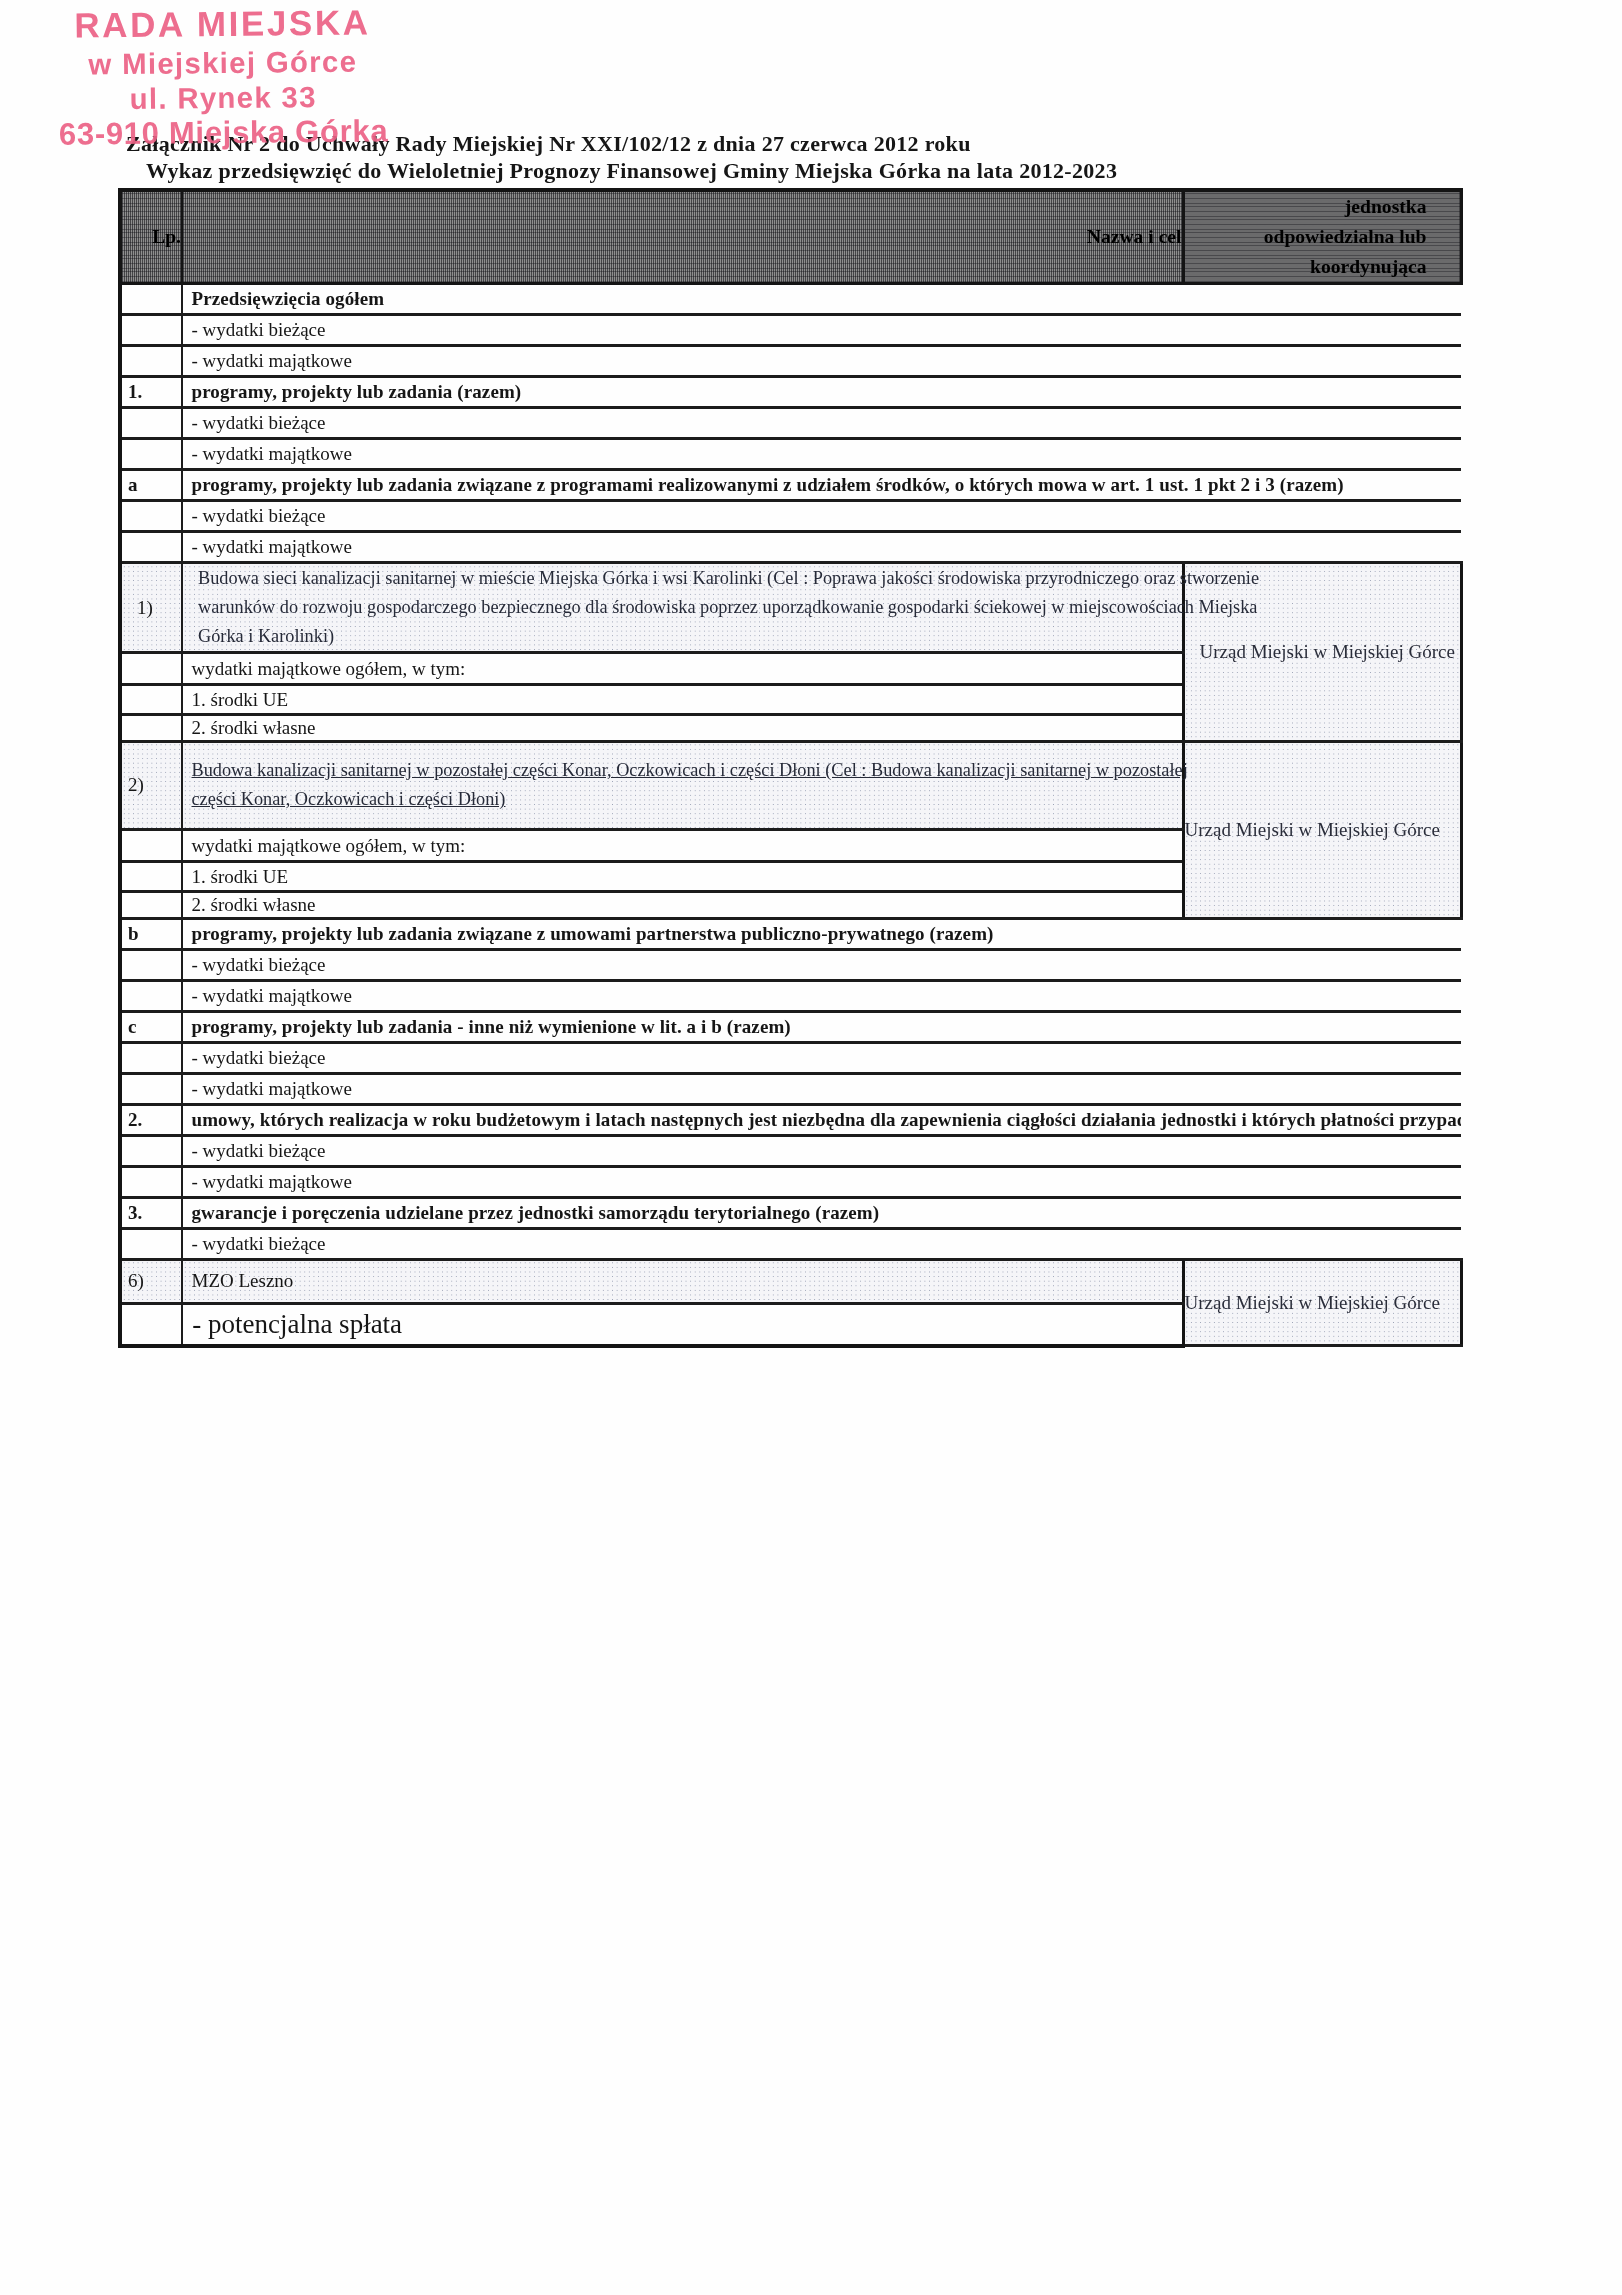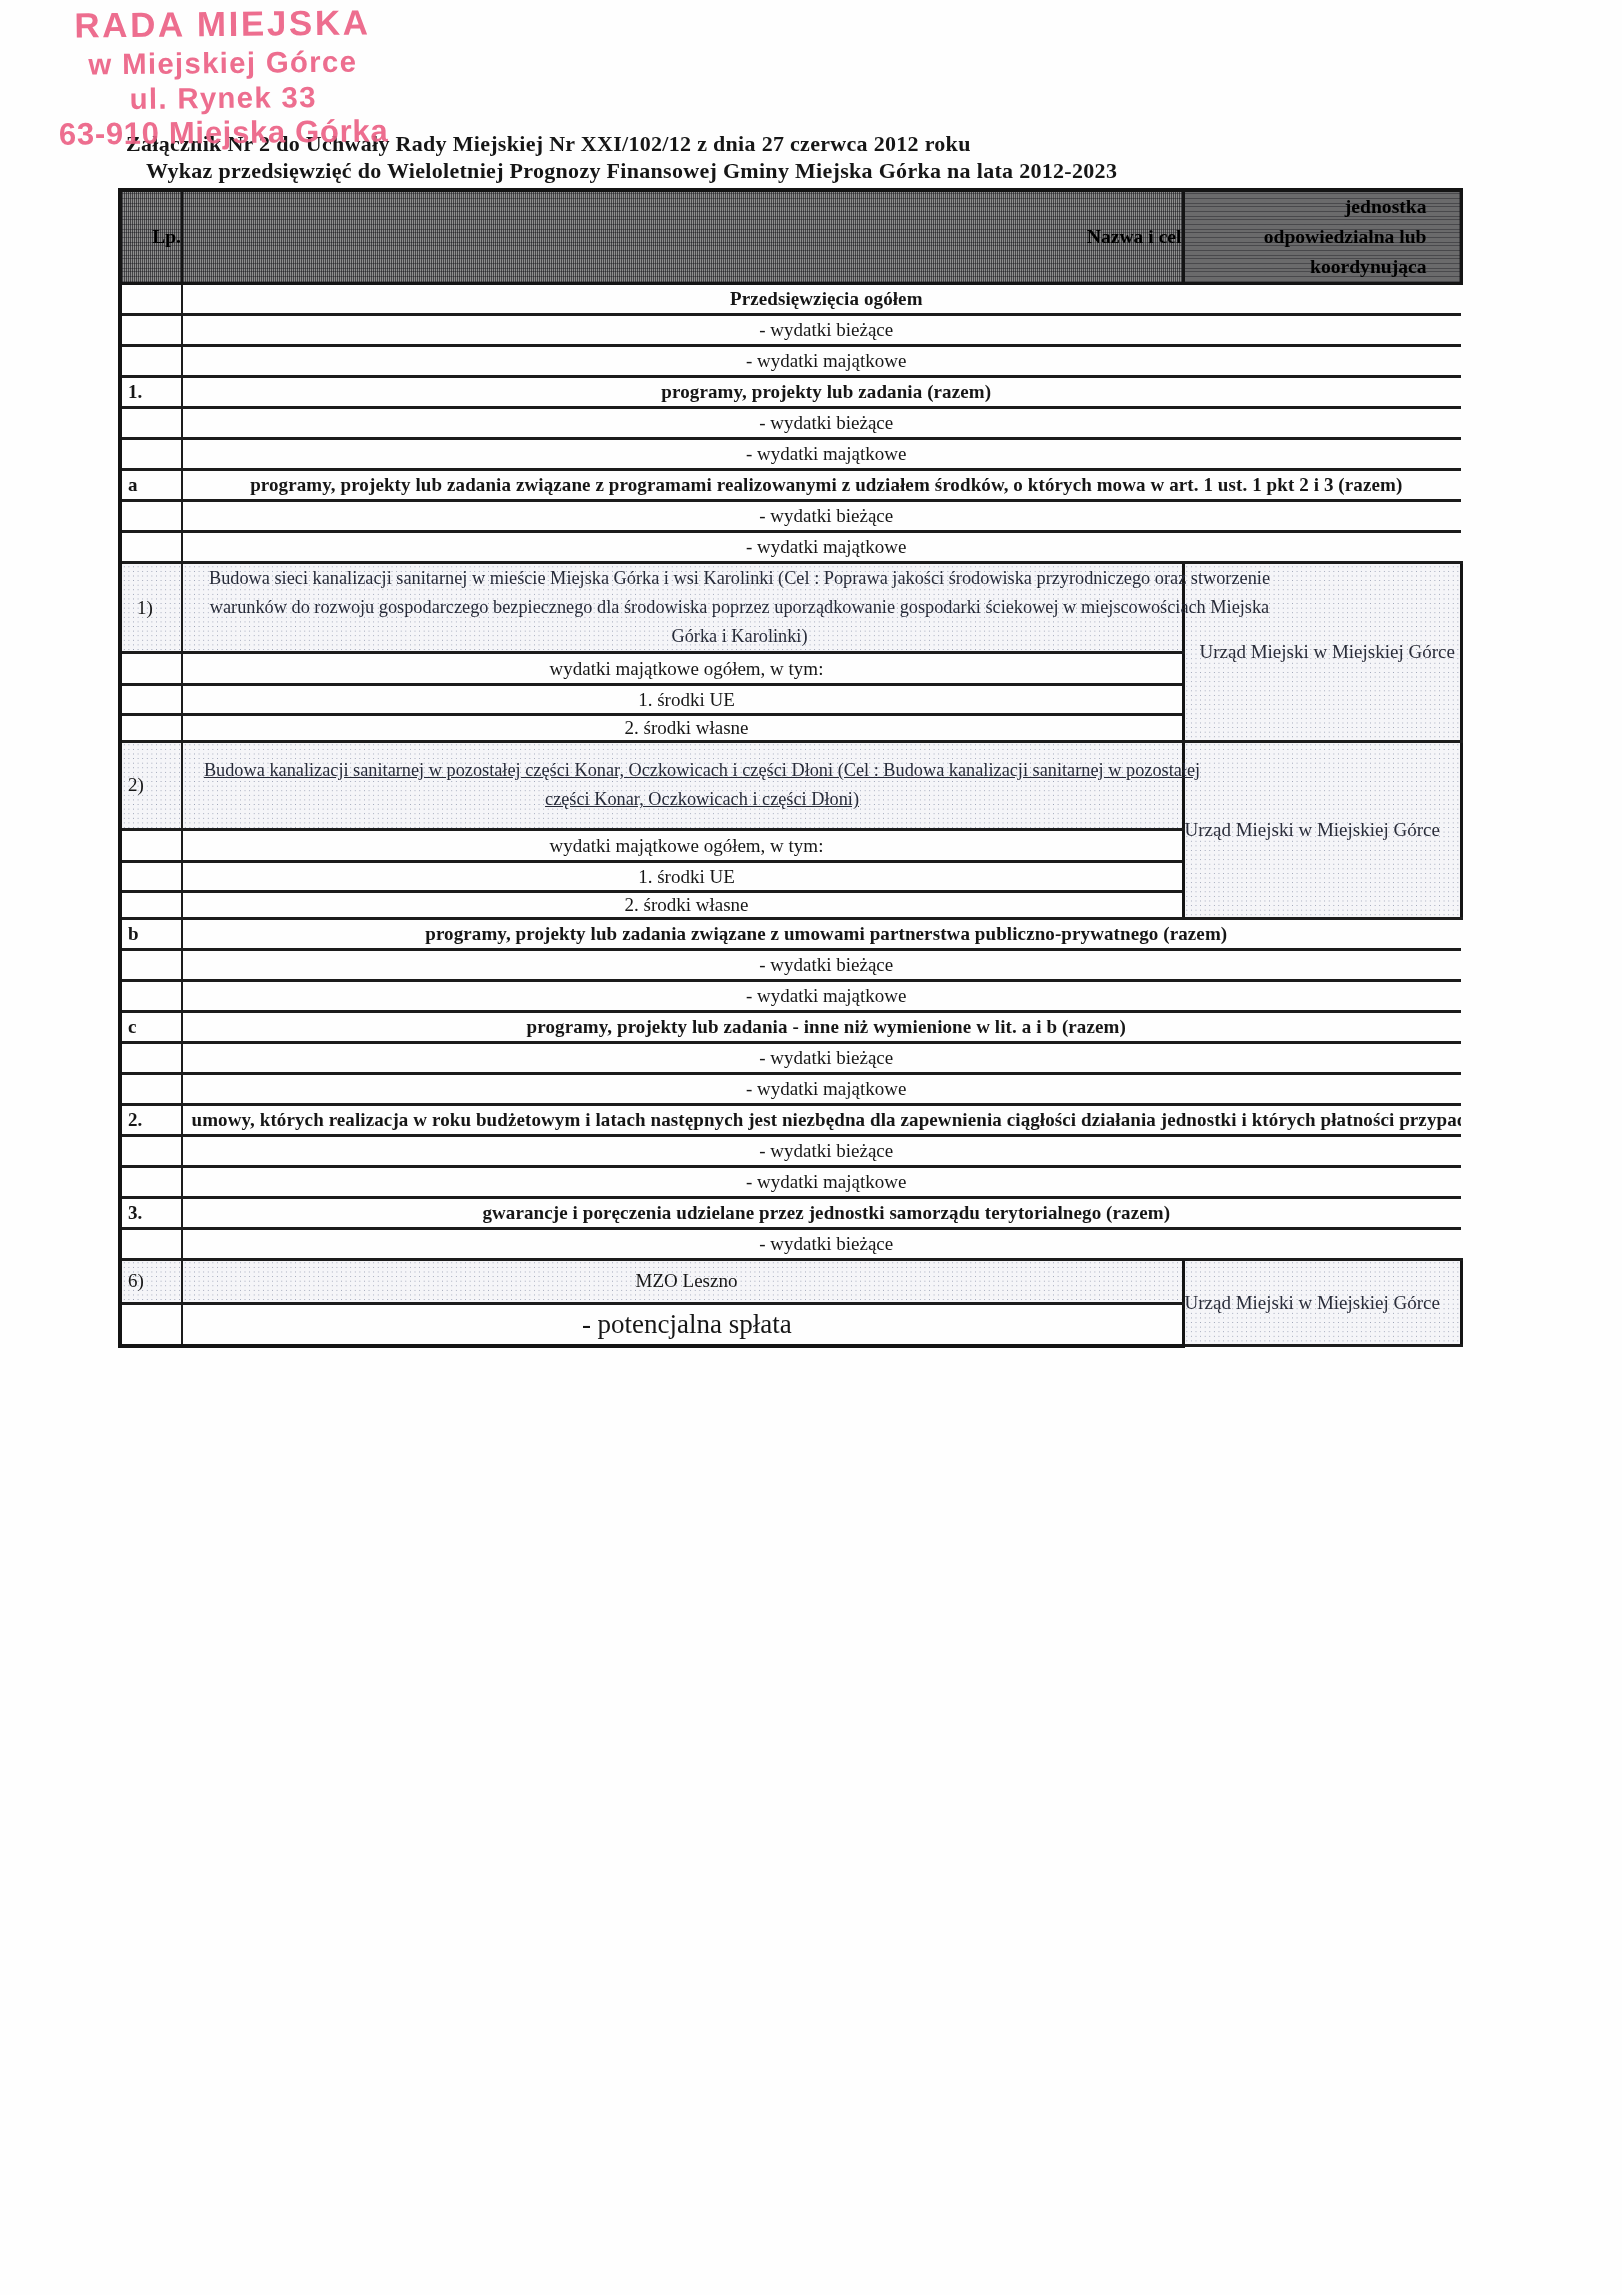--- a/index.html
+++ b/index.html
@@ -83,21 +83,21 @@
 
   
   td.lp {
     border-left: 4.6px solid #141414;
     border-right: 2.6px solid #1c1c1c;
     padding-left: 5.9px;
     text-align: left;
   }
 
   
-  td.nm { padding-left: 8.5px; text-align: center; }
+  td.nm { padding-left: 8.5px; text-align: left; }
   td.b  { font-weight: 700; letter-spacing: 0.1px; }
   td.clip { white-space: nowrap; overflow: hidden; }
   td.big { font-size: 27px; padding-left: 9.2px; }
 
   
   .sh {
     background-color: #f5f5f8;
     background-image: radial-gradient(circle, #99a0b4 0.6px, rgba(0,0,0,0) 0.8px);
     background-size: 4.6px 4.6px;
   }

